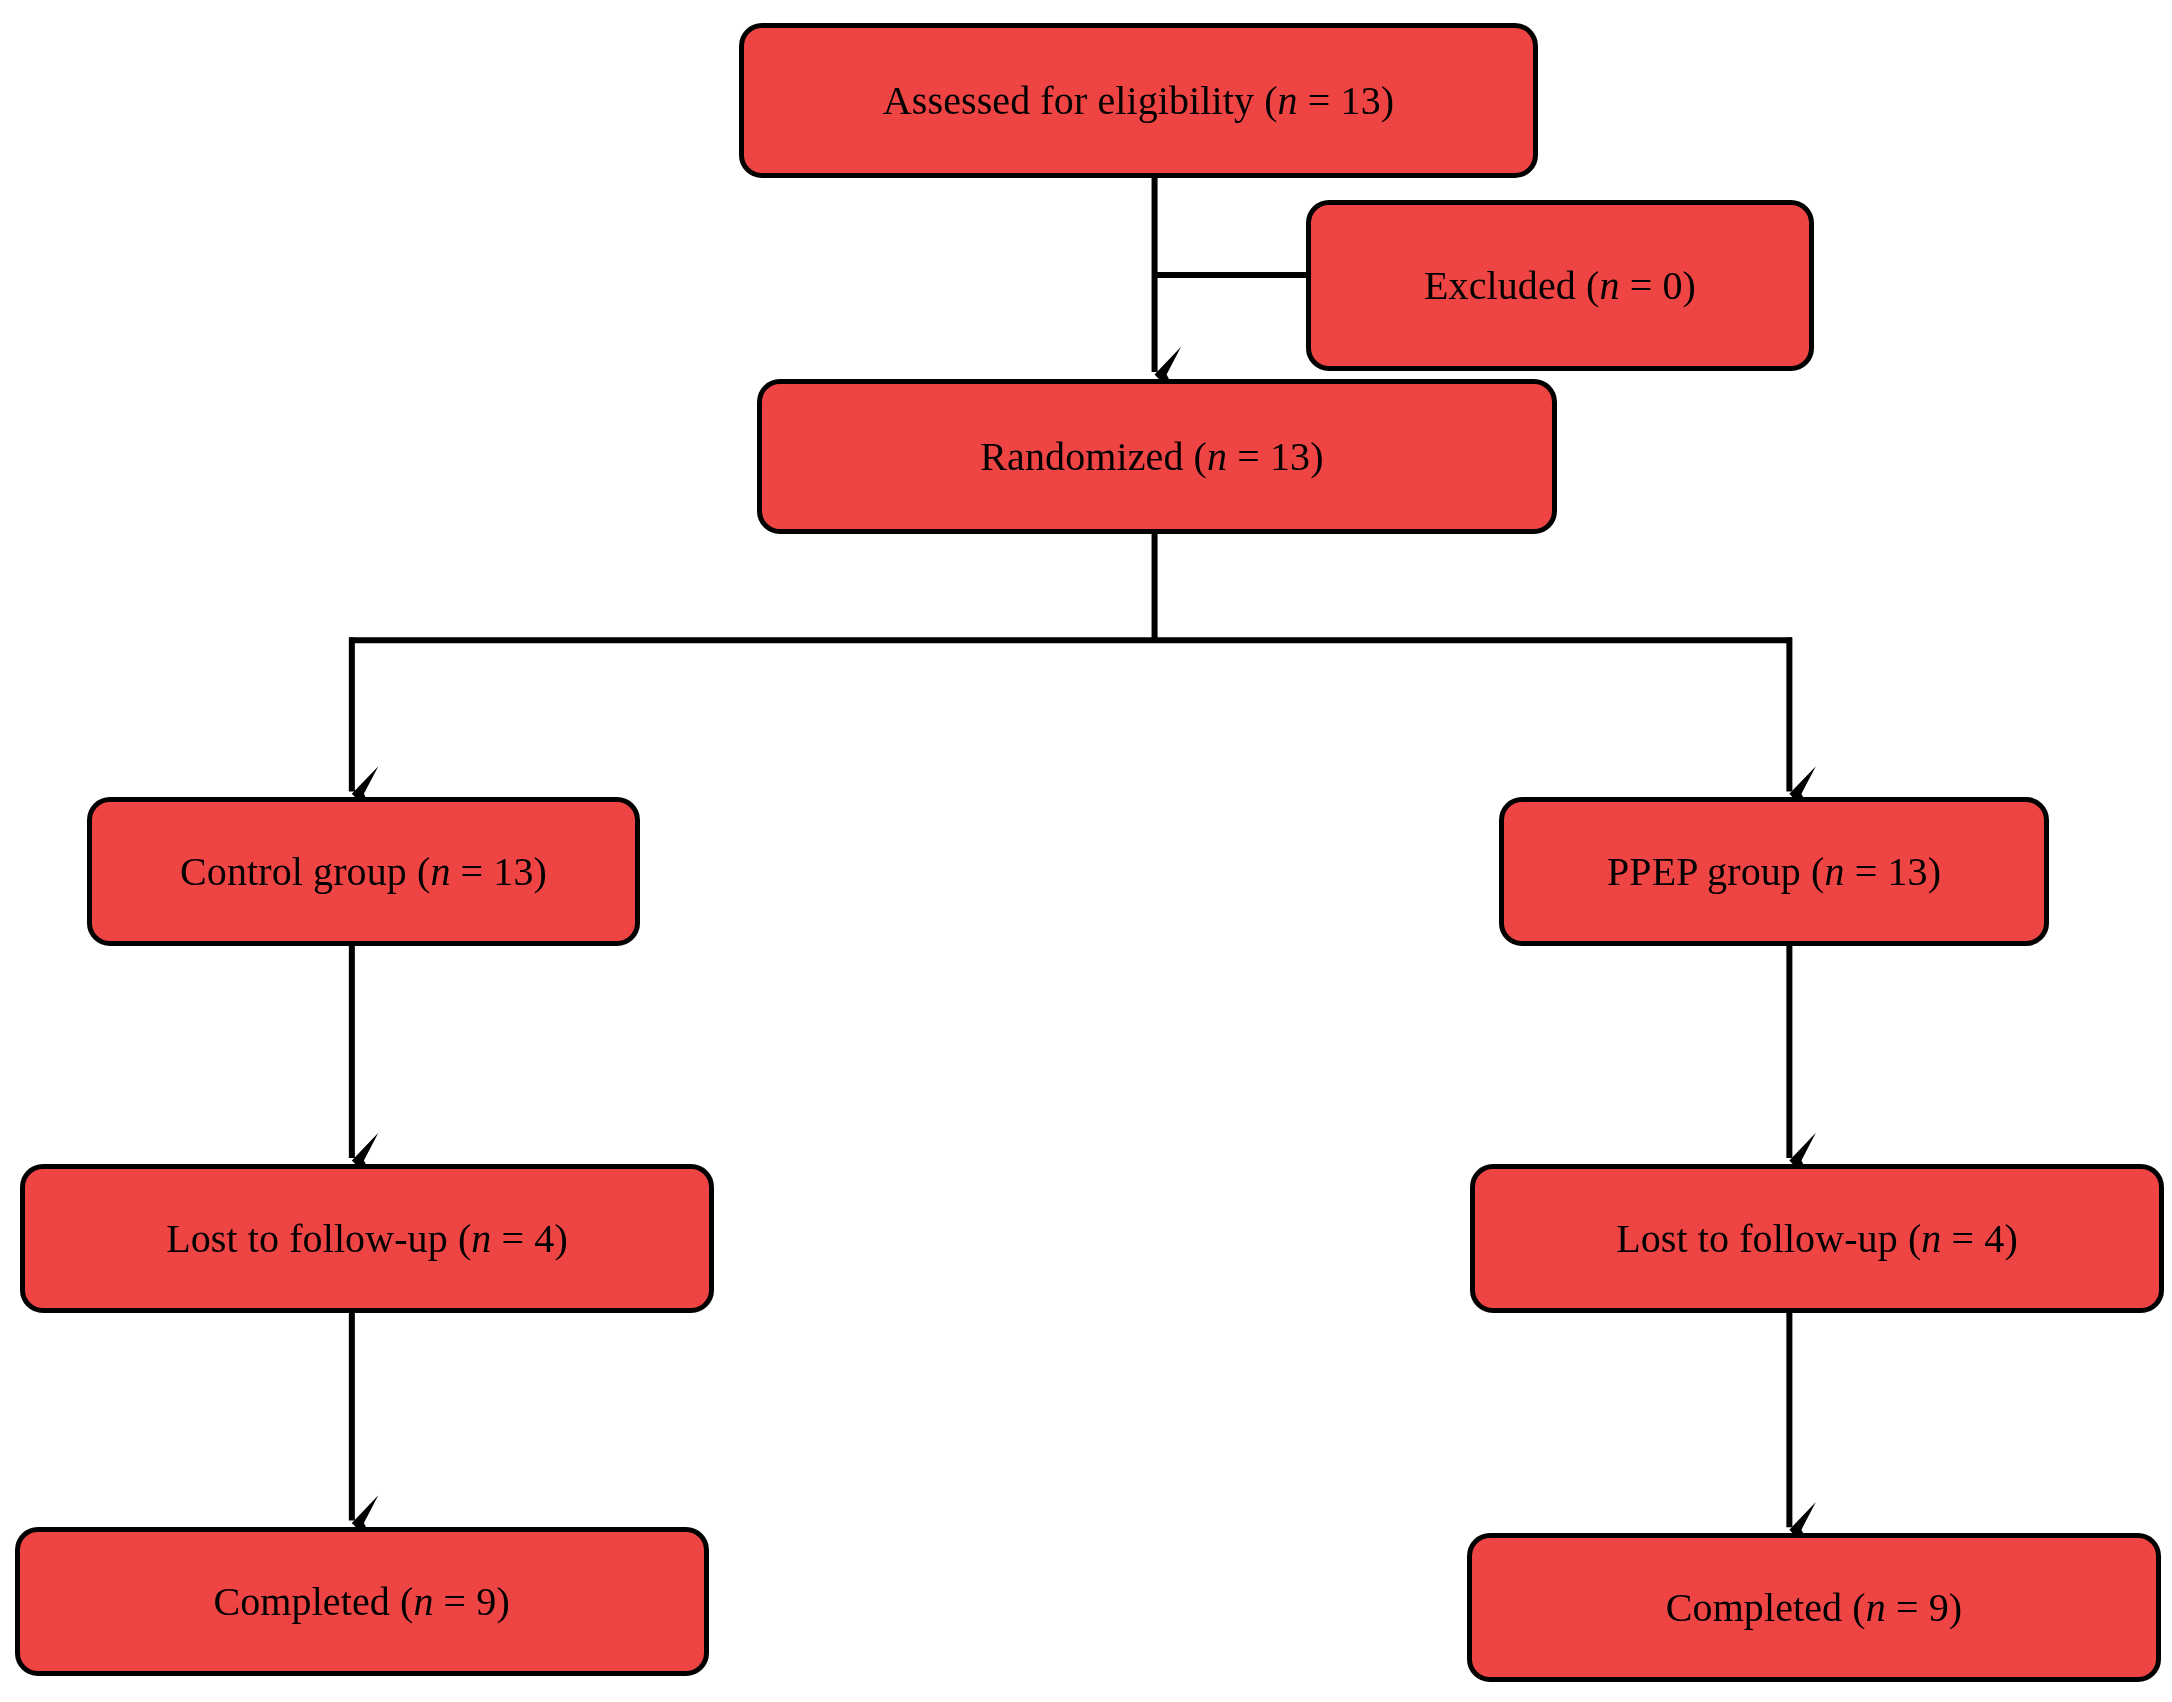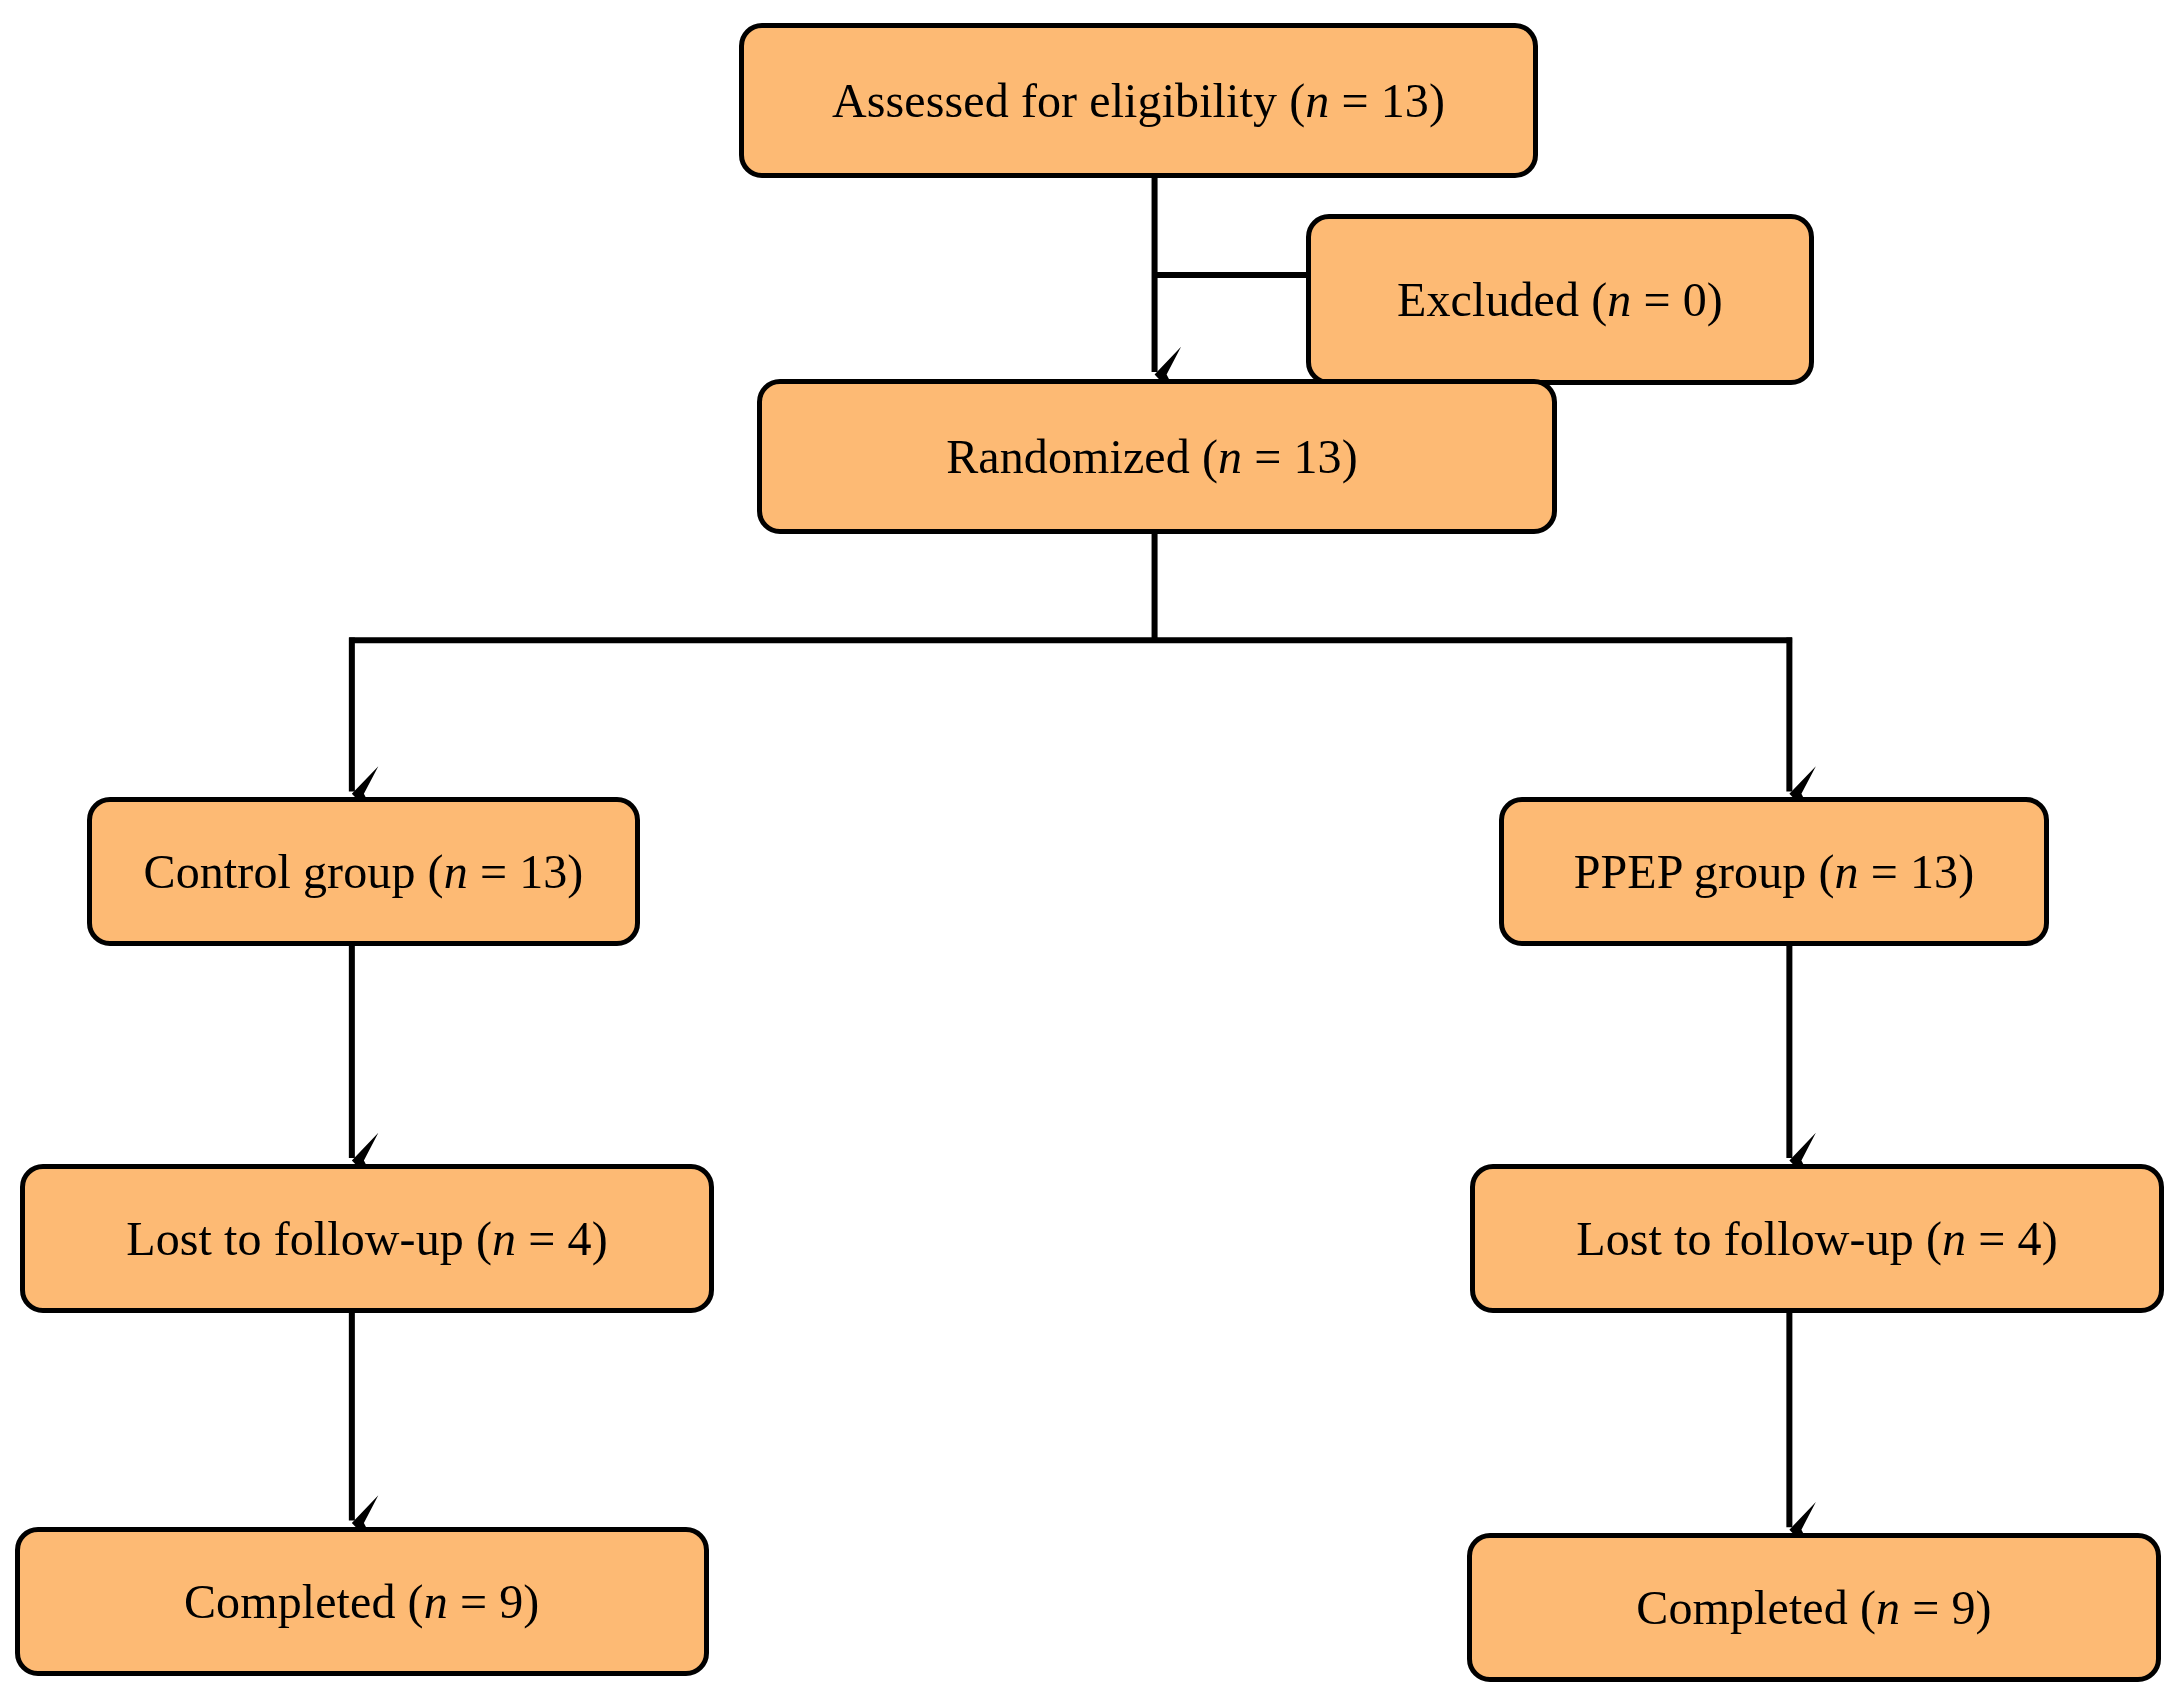--- a/index.html
+++ b/index.html
@@ -21,29 +21,29 @@
   #flow-svg {
     position: absolute;
     top: 0;
     left: 0;
     width: 2172px;
     height: 1702px;
   }
   .node-box {
     position: absolute;
     box-sizing: border-box;
-    background: #fdba74;
+    background: #ef4444;
     border: 5.4px solid #000000;
     border-radius: 23px;
     display: flex;
     align-items: center;
     justify-content: center;
     text-align: center;
     color: #000000;
-    font-size: 48px;
+    font-size: 40px;
     line-height: 1.15;
     letter-spacing: 0.1px;
     padding: 0 19px;
   }
   .node-label {
     white-space: nowrap;
   }
   .node-label i {
     font-style: italic;
   }
@@ -77,21 +77,21 @@
 
     <line x1="2675" y1="1414" x2="2675" y2="1731" stroke="#000000" stroke-width="9" marker-end="url(#arrowhead)"></line>
 
     <line x1="2675" y1="1962" x2="2675" y2="2283" stroke="#000000" stroke-width="9" marker-end="url(#arrowhead)"></line>
   </svg>
 
   <div class="node-box" style="left: 739px; top: 23px; width: 799px; height: 155px;">
     <span class="node-label">Assessed for eligibility (<i>n</i> = 13)</span>
   </div>
 
-  <div class="node-box" style="left: 1306px; top: 214px; width: 508px; height: 171px; text-align: right;">
+  <div class="node-box" style="left: 1306px; top: 200px; width: 508px; height: 171px; text-align: right;">
     <span class="node-label">Excluded (<i>n</i> = 0)</span>
   </div>
 
   <div class="node-box" style="left: 757px; top: 379px; width: 800px; height: 155px; padding-left: 9px;">
     <span class="node-label">Randomized (<i>n</i> = 13)</span>
   </div>
 
   <div class="node-box" style="left: 68px; top: 797px; width: 553px; height: 149px; margin-left: 19px;">
     <span class="node-label">Control group (<i>n</i> = 13)</span>
   </div>

